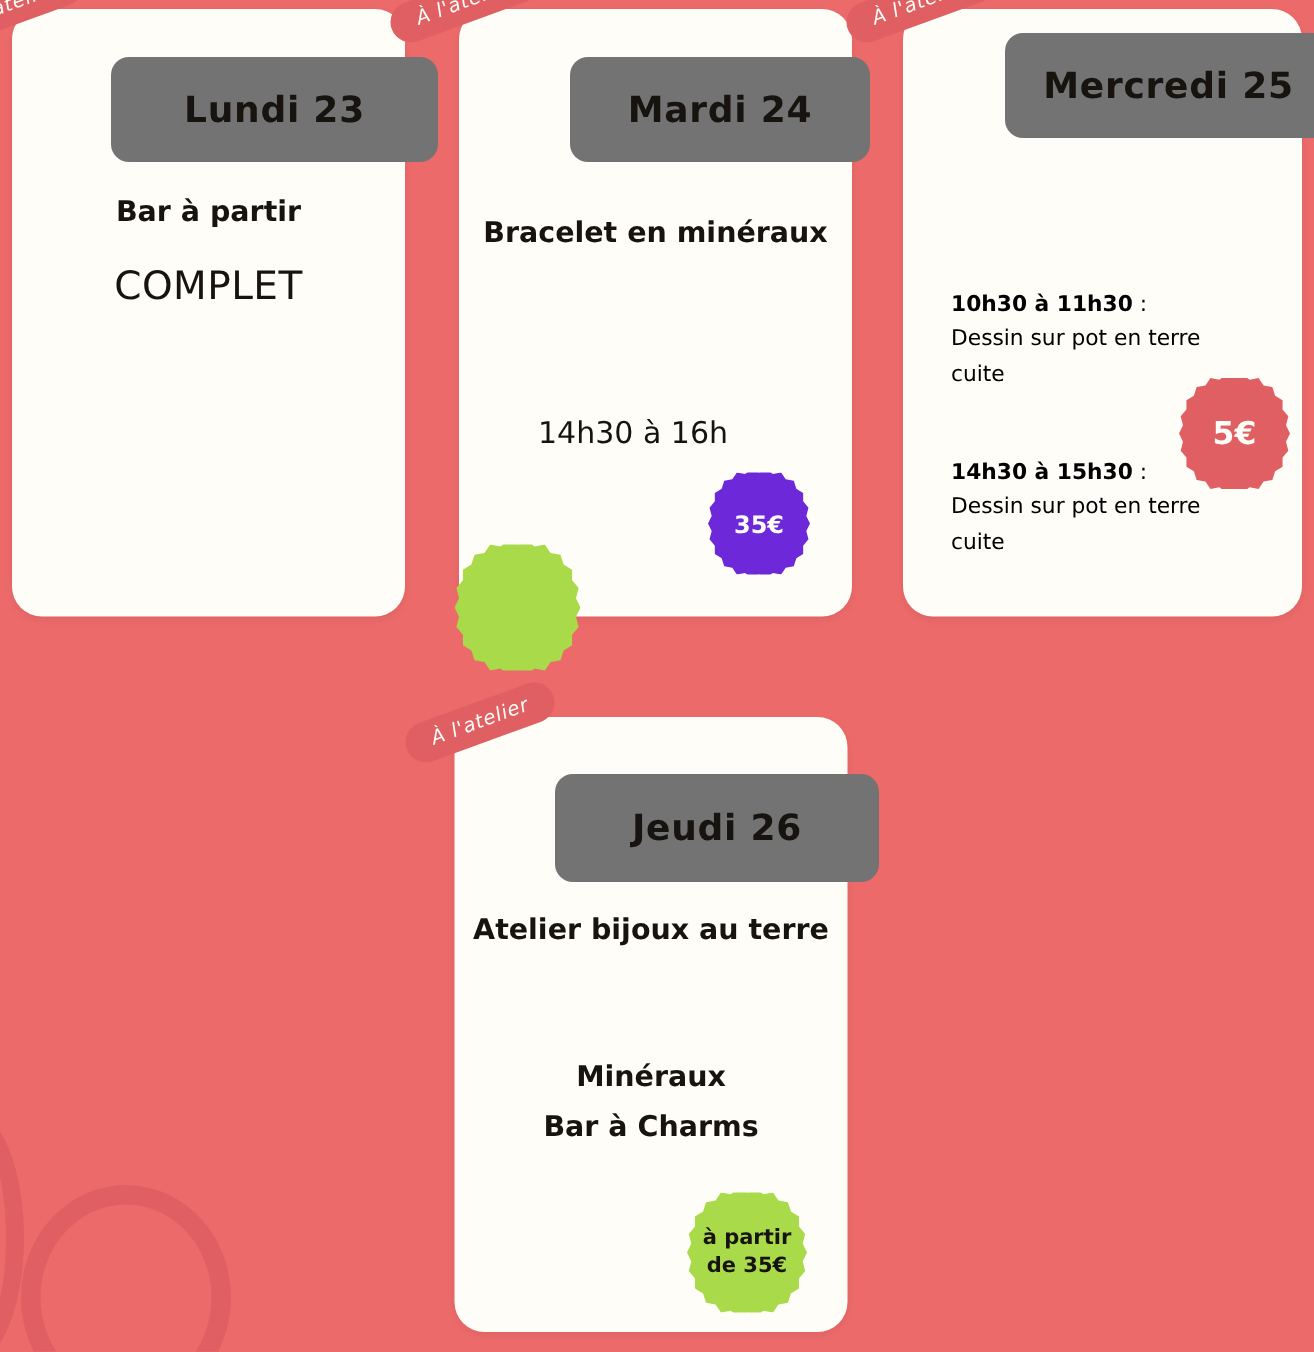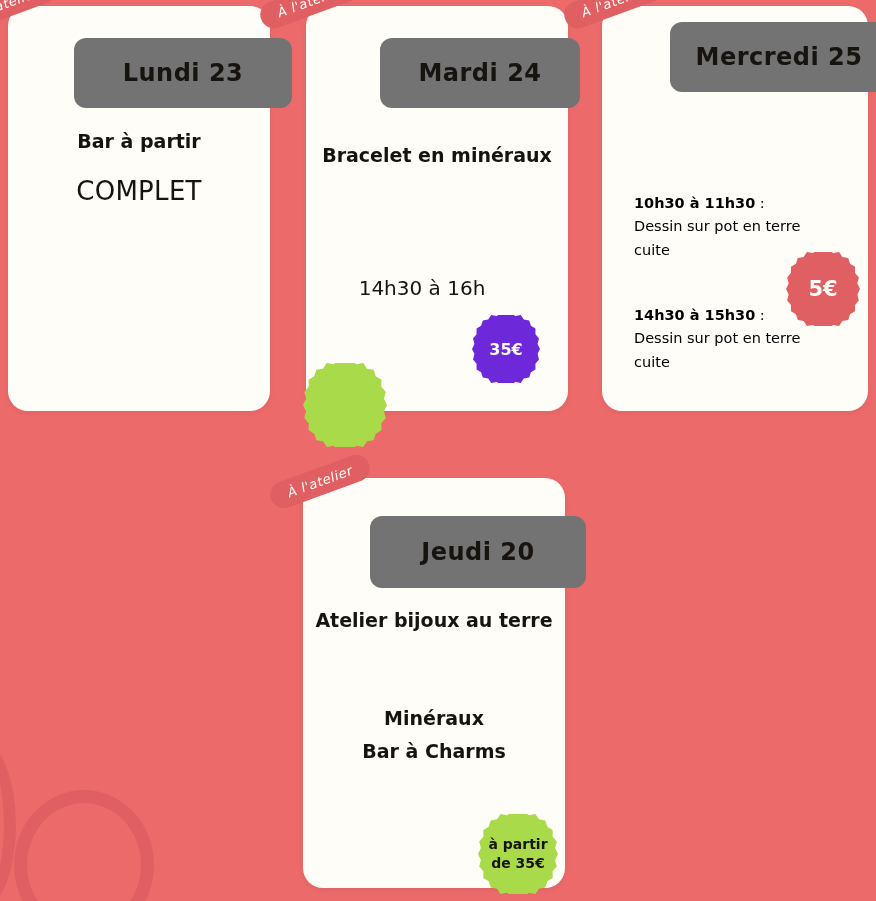--- a/index.html
+++ b/index.html
@@ -160,21 +160,21 @@
       36.4% 1.5%, 42.6% -3.1%, 50% 0%, 57.4% -3.1%, 63.6% 1.5%, 71.7% 0%,
       76.2% 6.7%, 84.1% 8.1%, 86.6% 15.9%, 93.3% 20%, 93.3% 28.3%, 98.5% 34.5%,
       96.4% 42.6%
     );
   }
   .badge-green { background: #a9da4a; }
   .badge-red   { background: #e05f62; color: #fffdf7; }
 
   .badge-2 { left: 303px; top: 363px; width: 84px; height: 84px; font-size: 22px; }
   .badge-3 { left: 786px; top: 252px; width: 74px; height: 74px; font-size: 21px; }
-  .badge-4 { left: 478px; top: 795px; width: 80px; height: 80px; font-size: 14px; line-height: 1.35; margin-top: 19px; }
+  .badge-4 { left: 458px; top: 795px; width: 80px; height: 80px; font-size: 14px; line-height: 1.35; }
 
   .badge-2b { left: 472px; top: 315px; width: 68px; height: 68px; font-size: 16px; background:#6d28d9; color:#fffdf7; }
 </style>
 </head>
 <body>
 
 <div class="board">
 
   <div class="deco-ring r1"></div>
   <div class="deco-ring r2"></div>
@@ -204,18 +204,18 @@
 
   <div class="slot slot-2">
     <b>14h30 à 15h30</b><span> :</span><br>
     <span>Dessin sur pot en terre cuite</span>
   </div>
 
   <div class="badge badge-red badge-3">5€</div>
 
   <div class="card card-4"></div>
   <div class="ribbon ribbon-4">À l'atelier</div>
-  <div class="day-banner b4">Jeudi 20</div>
+  <div class="day-banner b4">Jeudi 26</div>
   <div class="card-title t4-title">Atelier bijoux au terre</div>
   <div class="t4-list">Minéraux<br>Bar à Charms</div>
   <div class="badge badge-green badge-4">à partir de 35€</div>
 
 </div>
 
 </body></html>

